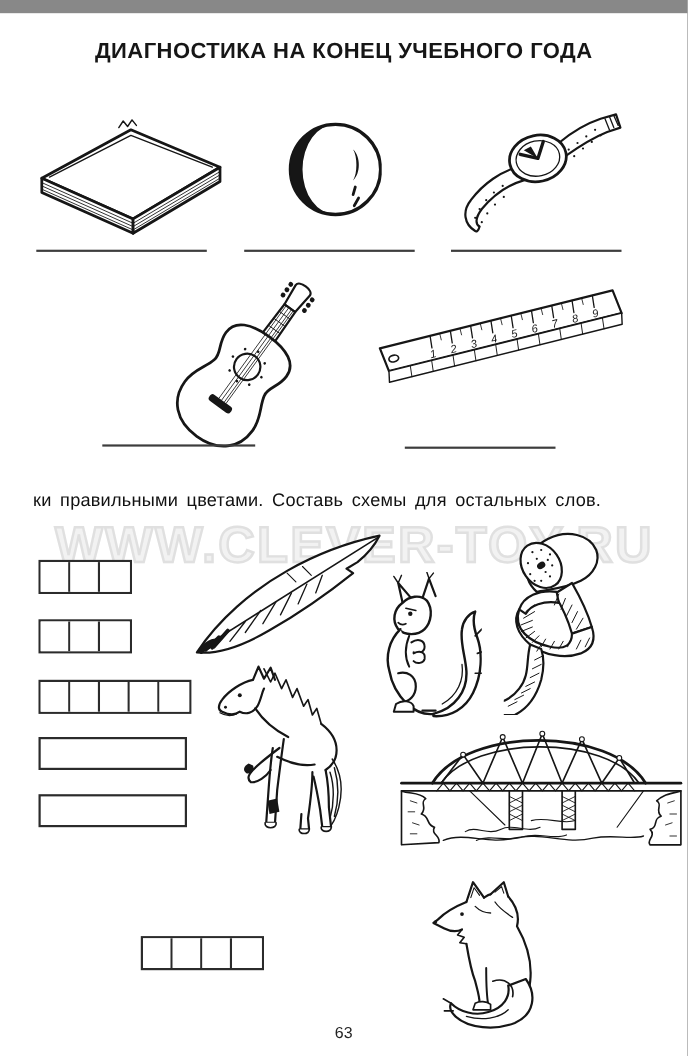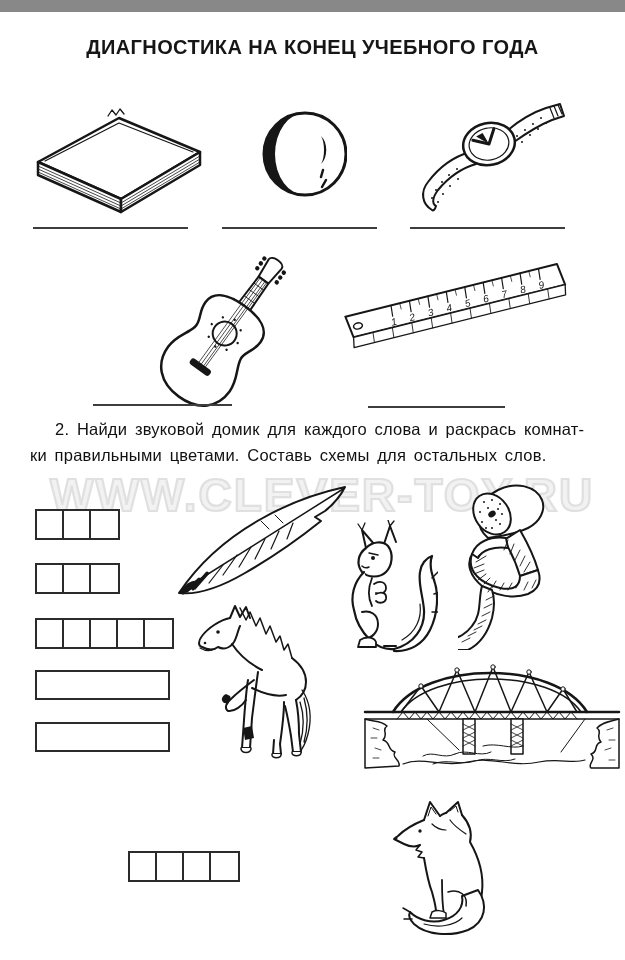--- a/index.html
+++ b/index.html
@@ -142,21 +142,20 @@
         <text class="rnum" x="169" y="50">7</text>
         <text class="rnum" x="188" y="50">8</text>
         <text class="rnum" x="207" y="50">9</text>
       </g>
     </svg>
   </div>
 
   <div class="ans" style="left:93px;top:392px;width:139px;"></div>
   <div class="ans" style="left:368px;top:394px;width:137px;"></div>
 
-  <div class="task" style="left:55px;top:408px;">2. Найди звуковой домик для каждого слова и раскрась комнат-</div>
   <div class="task" style="left:30px;top:434px;">ки правильными цветами. Составь схемы для остальных слов.</div>
 
   <div class="wm">WWW.CLEVER-TOY.RU</div>
 
   <div class="sbox" style="left:35px;top:497px;">
       <div class="cell"></div>
       <div class="cell"></div>
       <div class="cell"></div>
     </div>
   <div class="sbox" style="left:35px;top:551px;">
@@ -308,14 +307,15 @@
       <path class="ink" stroke-width="1.8" d="M52,80 C52,94 52,104 54,114"></path>
       <path class="inkf" stroke-width="1.5" d="M42,112 C46,110 52,110 56,113 L56,118 L40,118 Z"></path>
       <path class="inkf" stroke-width="2" d="M88,90 C98,104 96,122 78,130 C60,137 36,135 24,124 C20,120 18,116 20,112 C28,120 42,124 54,120 C68,116 74,106 72,96 Z"></path>
       <path class="ink" stroke-width="1.2" d="M34,124 C48,128 64,126 72,118"></path>
       <path class="ink" stroke-width="1.5" d="M20,112 L13,108 M22,119 L14,119"></path>
       <path class="ink" stroke-width="1.5" d="M58,92 C70,88 78,96 76,106"></path>
       <path class="ink" stroke-width="1.2" d="M42,24 C46,28 50,30 56,30 M60,20 C64,26 70,30 76,34"></path>
     </svg>
   </div>
 
+  <div class="pageno">63</div>
 
 </div>
 
 </body></html>

